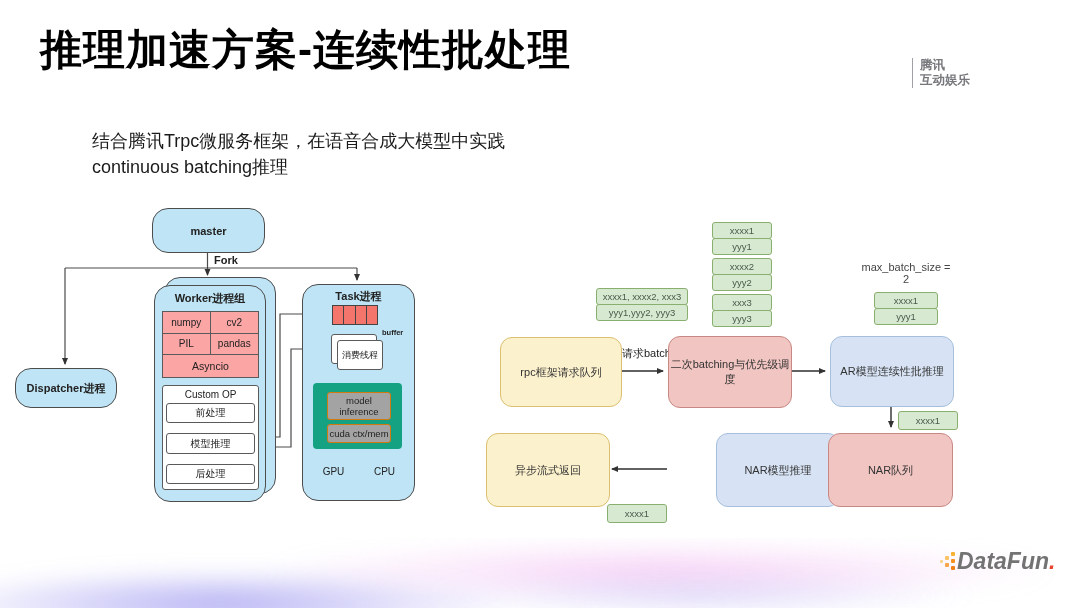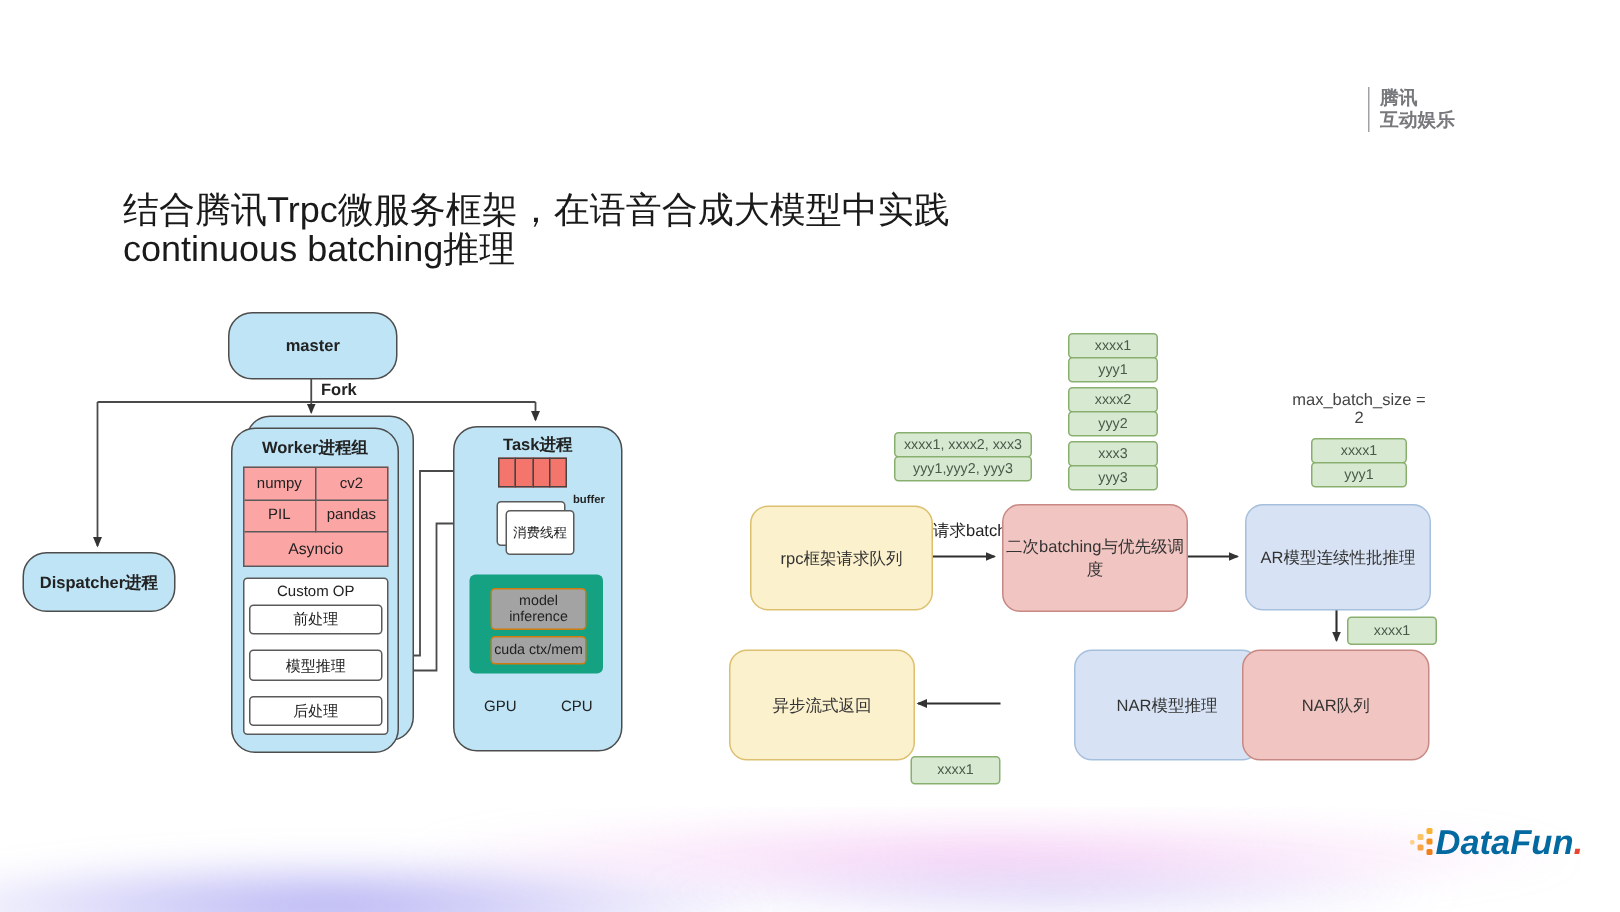--- a/index.html
+++ b/index.html
@@ -3,21 +3,21 @@
 <meta charset="utf-8">
 <style>
   html,body{margin:0;padding:0;background:#fff;}
   .stage{position:relative;width:1080px;height:608px;background:#fff;overflow:hidden;
          font-family:"Liberation Sans","DejaVu Sans",sans-serif;color:#222;}
   .abs{position:absolute;}
   .ctr{display:flex;align-items:center;justify-content:center;text-align:center;}
 
   
   .title{left:40px;top:22px;font-size:42px;font-weight:800;color:#000;letter-spacing:1px;}
-  .subtitle{left:82px;top:128px;font-size:24px;color:#1a1a1a;line-height:26px;}
+  .subtitle{left:92px;top:128px;font-size:18px;color:#1a1a1a;line-height:26px;}
 
   
   .tencent{left:903px;top:58px;display:flex;align-items:center;}
   .t-name{position:relative;font-size:26px;font-weight:bold;color:#54565A;letter-spacing:-1px;line-height:26px;}
   .t-caret{position:absolute;left:62px;top:-5px;width:0;height:0;border-left:5px solid transparent;border-right:5px solid transparent;border-bottom:6px solid #F5A623;}
   .t-bdot{position:absolute;left:80px;top:-3px;width:4px;height:4px;border-radius:50%;background:#3E9BDB;}
   .t-sub{font-size:5.5px;letter-spacing:1.7px;color:#9a9b9e;margin-top:2px;text-align:center;}
   .t-div{width:1px;height:30px;background:#a0a1a4;margin:0 7px 0 9px;}
   .t-cn{font-size:12.5px;font-weight:600;color:#77787c;line-height:15px;}
 
@@ -53,30 +53,31 @@
   .swoosh{left:0;top:538px;width:1080px;height:70px;overflow:hidden;}
   .blob{position:absolute;border-radius:50%;filter:blur(10px);}
   .blob.b1{left:-80px;top:30px;width:600px;height:72px;background:radial-gradient(ellipse at center,rgba(120,112,234,.55),rgba(120,112,234,0) 70%);}
   .blob.b2{left:260px;top:2px;width:800px;height:62px;background:radial-gradient(ellipse at center,rgba(238,168,238,.5),rgba(238,168,238,0) 70%);}
   .blob.b3{left:420px;top:34px;width:560px;height:46px;background:radial-gradient(ellipse at center,rgba(150,150,240,.28),rgba(150,150,240,0) 70%);}
 
   
   .datafun{left:940px;top:548px;display:flex;align-items:center;}
   .df-px{position:relative;width:16px;height:24px;margin-right:1px;}
   .df-px i{position:absolute;border-radius:1px;}
-  .df-text{font-size:23px;font-weight:bold;font-style:italic;color:#0369a1;letter-spacing:0;}
+  .df-text{font-size:23px;font-weight:bold;font-style:italic;color:#737373;letter-spacing:0;}
   .df-dot{font-size:23px;font-weight:bold;font-style:italic;color:#E8442E;}
 
   svg.connectors{position:absolute;left:0;top:0;width:1080px;height:608px;pointer-events:none;}
 </style>
 </head>
 <body>
 
 <div class="stage">
 
+  <div class="abs title">推理加速方案-连续性批处理</div>
 
   <div class="abs tencent">
     <div class="t-div"></div>
     <div class="t-cn">
       <div>腾讯</div>
       <div>互动娱乐</div>
     </div>
   </div>
 
   <div class="abs subtitle">

